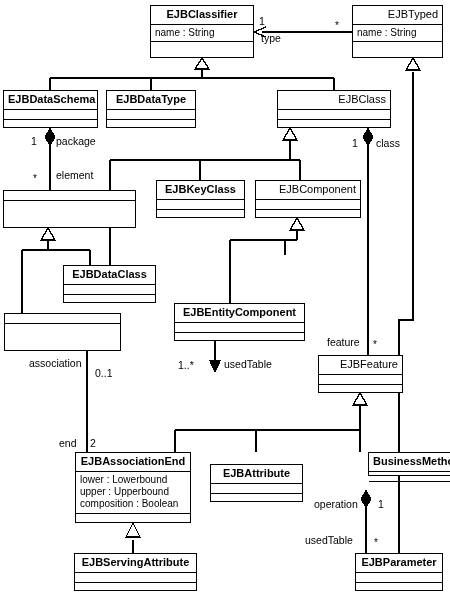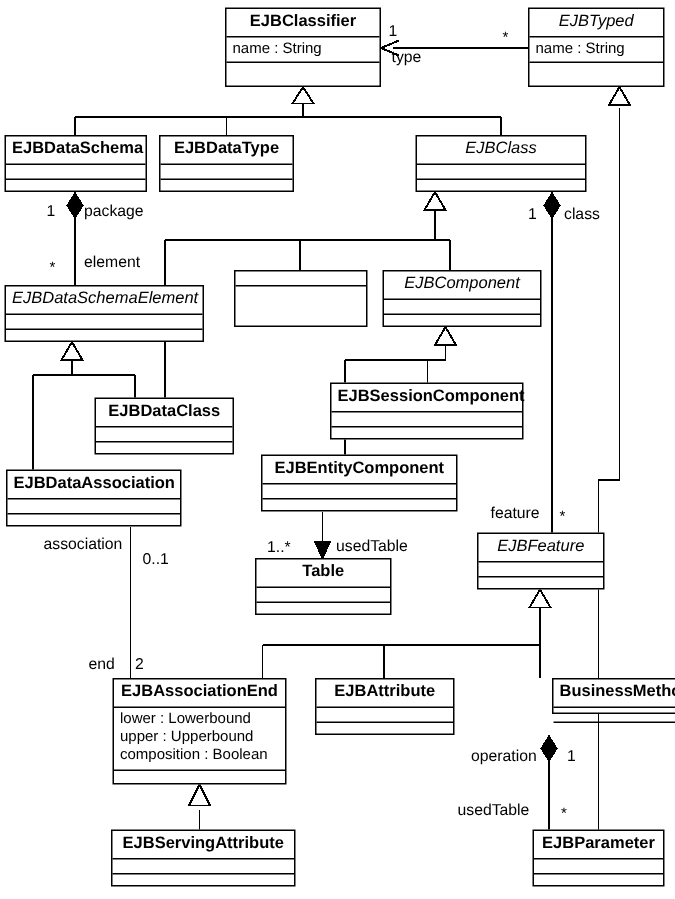--- a/index.html
+++ b/index.html
@@ -1,21 +1,21 @@
 <!DOCTYPE html>
 <html><head>
 <meta charset="utf-8">
 <style>
   html,body{margin:0;padding:0;background:#ffffff;}
   body{font-family:"Liberation Sans", sans-serif;}
   #diagram{position:relative;width:450px;height:599px;background:#fff;overflow:hidden;}
   #diagram svg{position:absolute;left:0;top:0;width:450px;height:599px;}
   .cls{position:absolute;border:1.4px solid #000;background:#fff;box-sizing:border-box;}
   .cls .hdr{border-bottom:1.4px solid #000;text-align:center;font-weight:bold;font-size:11px;line-height:1;padding:3px 4px 4px 4px;white-space:nowrap;}
-  .cls.abs .hdr{font-weight:normal;font-style:italic;}
+  .cls.abs .hdr{font-weight:normal;text-align:right;}
   .cls .attrs{border-bottom:1.4px solid #000;font-size:10px;line-height:12.2px;padding:2px 4px 2px 4px;min-height:10px;box-sizing:border-box;}
   .cls .ops{min-height:10px;box-sizing:border-box;}
   .cls .attrs.empty{min-height:10px;}
   .lbl{position:absolute;font-size:10.5px;color:#000;white-space:nowrap;line-height:11px;}
   .lbl.small{font-size:10px;}
 </style>
 </head>
 <body>
 
 <div id="diagram">
@@ -104,83 +104,72 @@
     <div class="ops"></div>
   </div>
 
   <div class="cls abs" style="left:277px;top:90px;width:114px;height:38px;">
     <div class="hdr">EJBClass</div>
     <div class="attrs empty"></div>
     <div class="ops"></div>
   </div>
 
   <div class="cls abs" style="left:3px;top:190px;width:133px;height:38px;">
-    <div class="hdr">EJBDataSchemaElement</div>
     <div class="attrs empty"></div>
     <div class="ops"></div>
   </div>
 
   <div class="cls" style="left:156px;top:180px;width:89px;height:38px;">
+    <div class="hdr">EJBKeyClass</div>
     <div class="attrs empty"></div>
     <div class="ops"></div>
   </div>
 
   <div class="cls abs" style="left:255px;top:180px;width:106px;height:38px;">
     <div class="hdr">EJBComponent</div>
     <div class="attrs empty"></div>
     <div class="ops"></div>
   </div>
 
-  <div class="cls" style="left:220px;top:255px;width:129px;height:38px;">
-    <div class="hdr">EJBSessionComponent</div>
-    <div class="attrs empty"></div>
-    <div class="ops"></div>
-  </div>
 
   <div class="cls" style="left:174px;top:303px;width:131px;height:38px;">
     <div class="hdr">EJBEntityComponent</div>
     <div class="attrs empty"></div>
     <div class="ops"></div>
   </div>
 
   <div class="cls" style="left:63px;top:265px;width:93px;height:38px;">
     <div class="hdr">EJBDataClass</div>
     <div class="attrs empty"></div>
     <div class="ops"></div>
   </div>
 
   <div class="cls" style="left:4px;top:313px;width:117px;height:38px;">
-    <div class="hdr">EJBDataAssociation</div>
     <div class="attrs empty"></div>
     <div class="ops"></div>
   </div>
 
   <div class="cls abs" style="left:318px;top:355px;width:85px;height:38px;">
     <div class="hdr">EJBFeature</div>
     <div class="attrs empty"></div>
     <div class="ops"></div>
   </div>
 
-  <div class="cls" style="left:170px;top:372px;width:91px;height:38px;">
-    <div class="hdr">Table</div>
-    <div class="attrs empty"></div>
-    <div class="ops"></div>
-  </div>
 
   <div class="cls" style="left:75px;top:452px;width:116px;height:71px;">
     <div class="hdr">EJBAssociationEnd</div>
     <div class="attrs">
       <div>lower : Lowerbound</div>
       <div>upper : Upperbound</div>
       <div>composition : Boolean</div>
     </div>
     <div class="ops"></div>
   </div>
 
-  <div class="cls" style="left:210px;top:452px;width:93px;height:38px;">
+  <div class="cls" style="left:210px;top:464px;width:93px;height:38px;">
     <div class="hdr">EJBAttribute</div>
     <div class="attrs empty"></div>
     <div class="ops"></div>
   </div>
 
   <div class="cls" style="left:320px;top:452px;width:93px;height:24px;margin-left:48px;">
     <div class="hdr">BusinessMethod</div>
     <div class="attrs empty"></div>
     <div class="ops"></div>
   </div>

